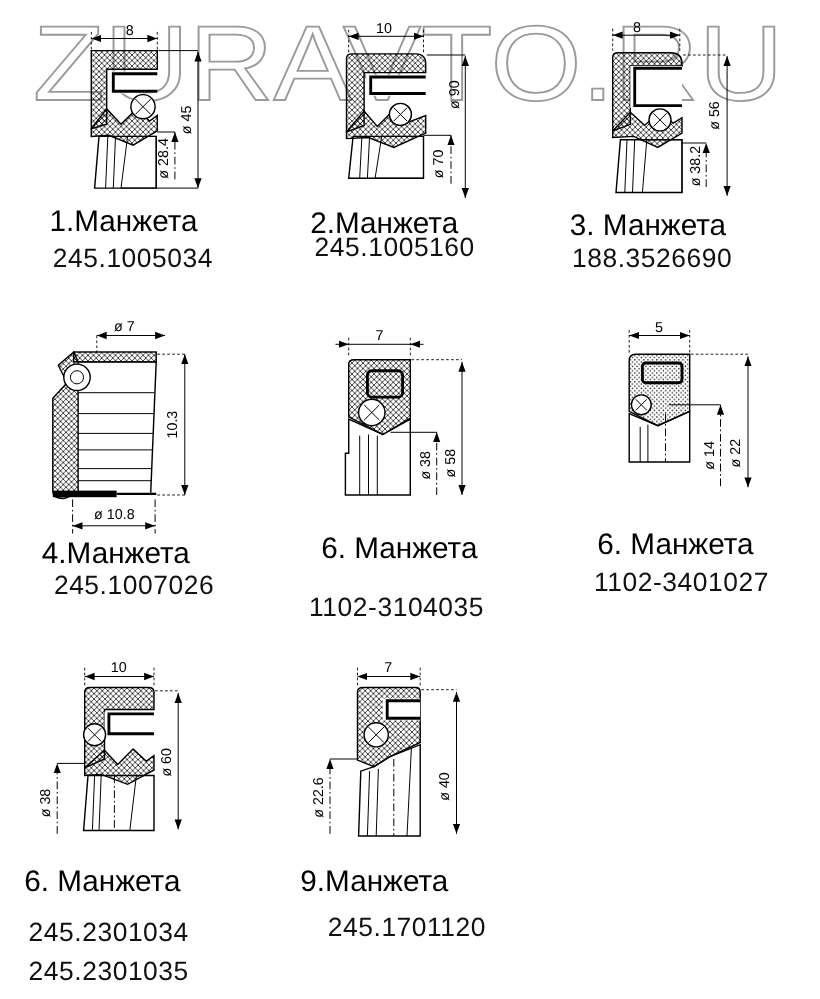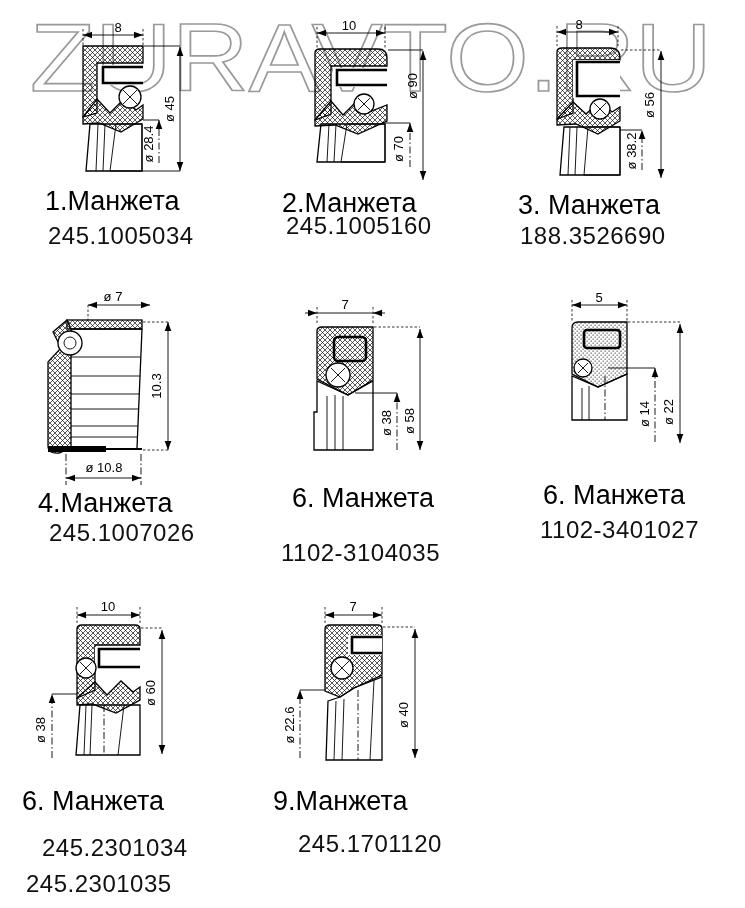--- a/index.html
+++ b/index.html
@@ -269,21 +269,21 @@
     <line class="cl" x1="24" y1="160" x2="24" y2="96" marker-end="url(#ar)"></line>
     <text class="dim" text-anchor="middle" transform="translate(17,132) rotate(-90)">ø 38</text>
   </g>
   <g>
     <line class="ext" x1="113" y1="30" x2="134" y2="30"></line>
     <line class="thin" x1="134" y1="32" x2="134" y2="156" marker-start="url(#ar)" marker-end="url(#ar)"></line>
     <text class="dim" text-anchor="middle" transform="translate(127,95) rotate(-90)">ø 60</text>
   </g>
 </svg>
 <div class="cap" style="left:22px;top:786px">6. Манжета</div>
-<div class="num" style="left:42px;top:834px">245.2301034</div>
+<div class="num" style="left:26px;top:834px">245.2301034</div>
 <div class="num" style="left:26px;top:870px">245.2301035</div>
 
 <svg class="seal-svg" style="left:282px;top:598px" width="175" height="180" viewBox="0 0 175 180">
   <g>
     <line class="ext" x1="43" y1="9" x2="43" y2="26"></line>
       <line class="ext" x1="100" y1="9" x2="100" y2="26"></line>
     <line class="thin" x1="43" y1="17" x2="100" y2="17" marker-start="url(#ar)" marker-end="url(#ar)"></line>
     <text class="dim" x="71" y="13" text-anchor="middle">7</text>
   </g>
   <g>

